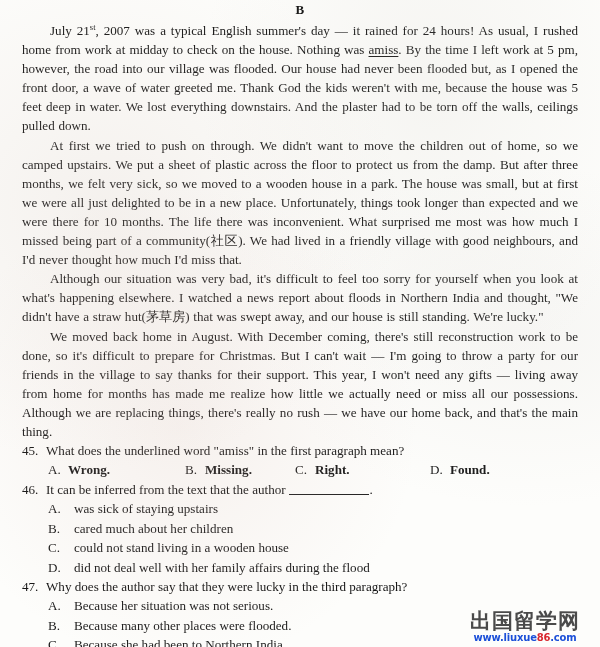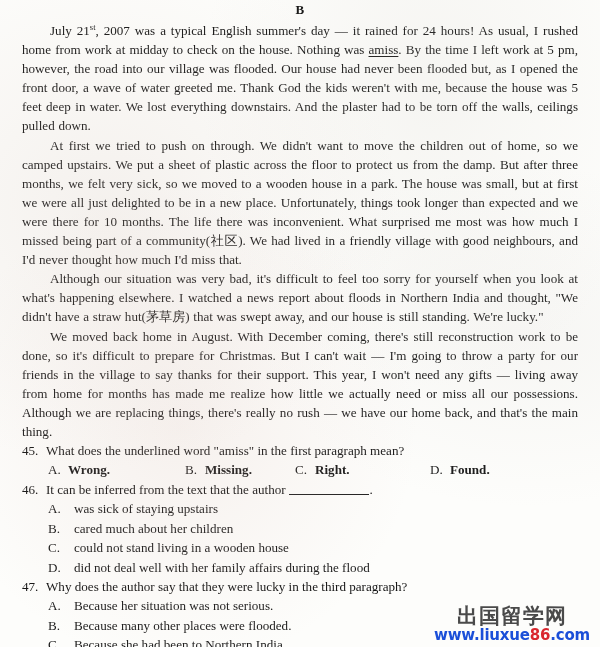--- a/index.html
+++ b/index.html
@@ -138,39 +138,39 @@
     display: inline-block;
     width: 26px;
   }
   .opt-stack .body {
     display: inline;
   }
 
   
   .watermark {
     position: absolute;
-    right: 10px;
+    right: 20px;
     bottom: 4px;
     z-index: 4;
     text-align: center;
     line-height: 1;
     user-select: none;
   }
   .wm-cn {
     font-family: "DejaVu Sans", "Liberation Sans", sans-serif;
     font-size: 21px;
     font-weight: bold;
     color: #4a4a4a;
     letter-spacing: 1px;
     display: block;
     margin-bottom: 1px;
   }
   .wm-url {
     font-family: "DejaVu Sans", "Liberation Sans", sans-serif;
-    font-size: 15px;
+    font-size: 10px;
     font-weight: bold;
     display: block;
     letter-spacing: -0.2px;
   }
   .wm-url .blue { color: #1b4fd8; }
   .wm-url .red  { color: #d9272e; }
 </style>
 </head>
 <body>
 

